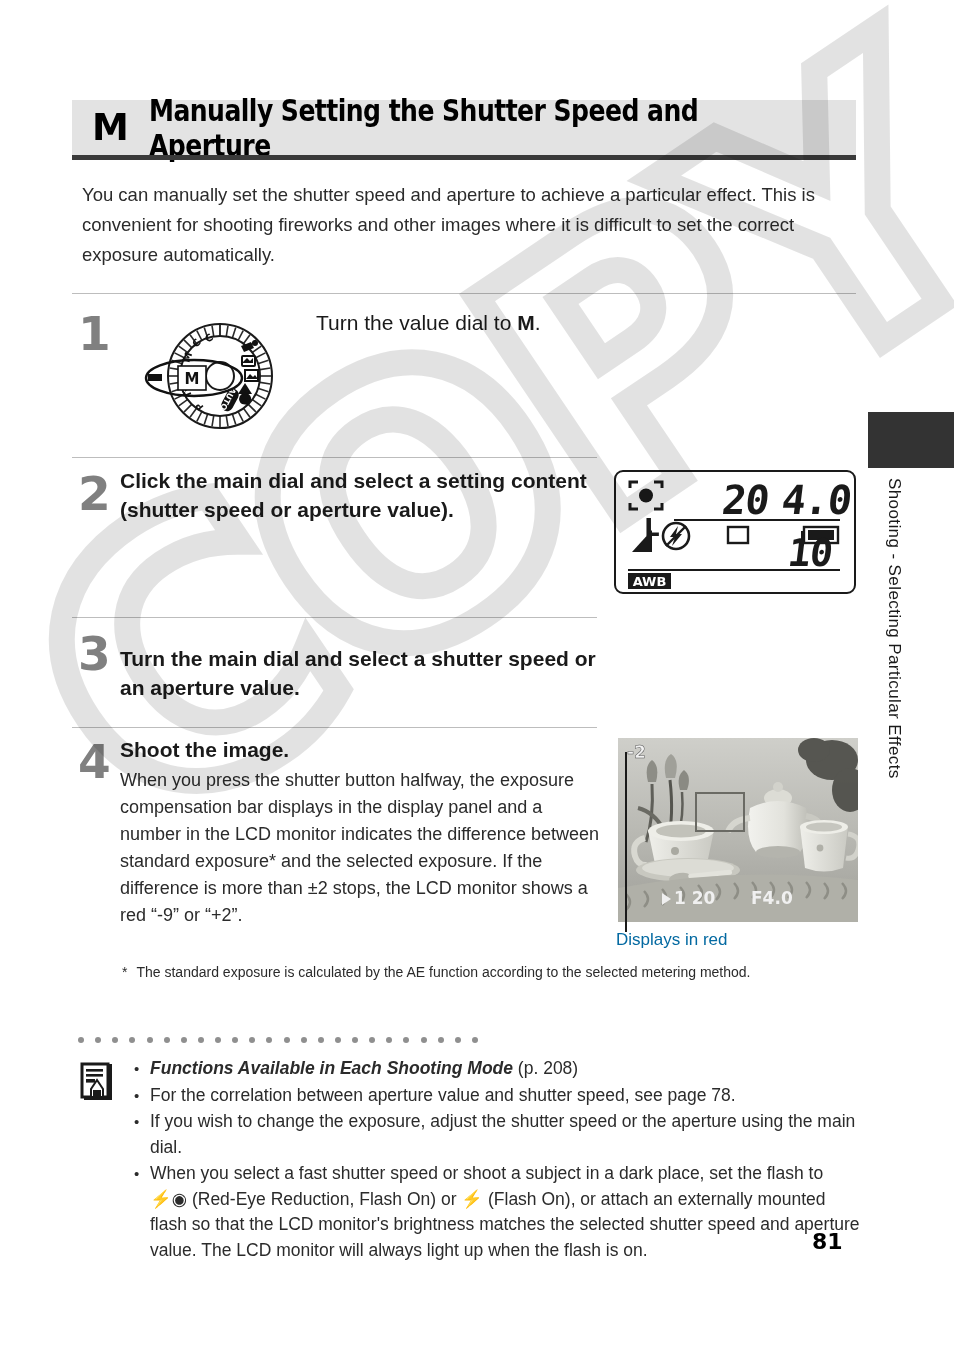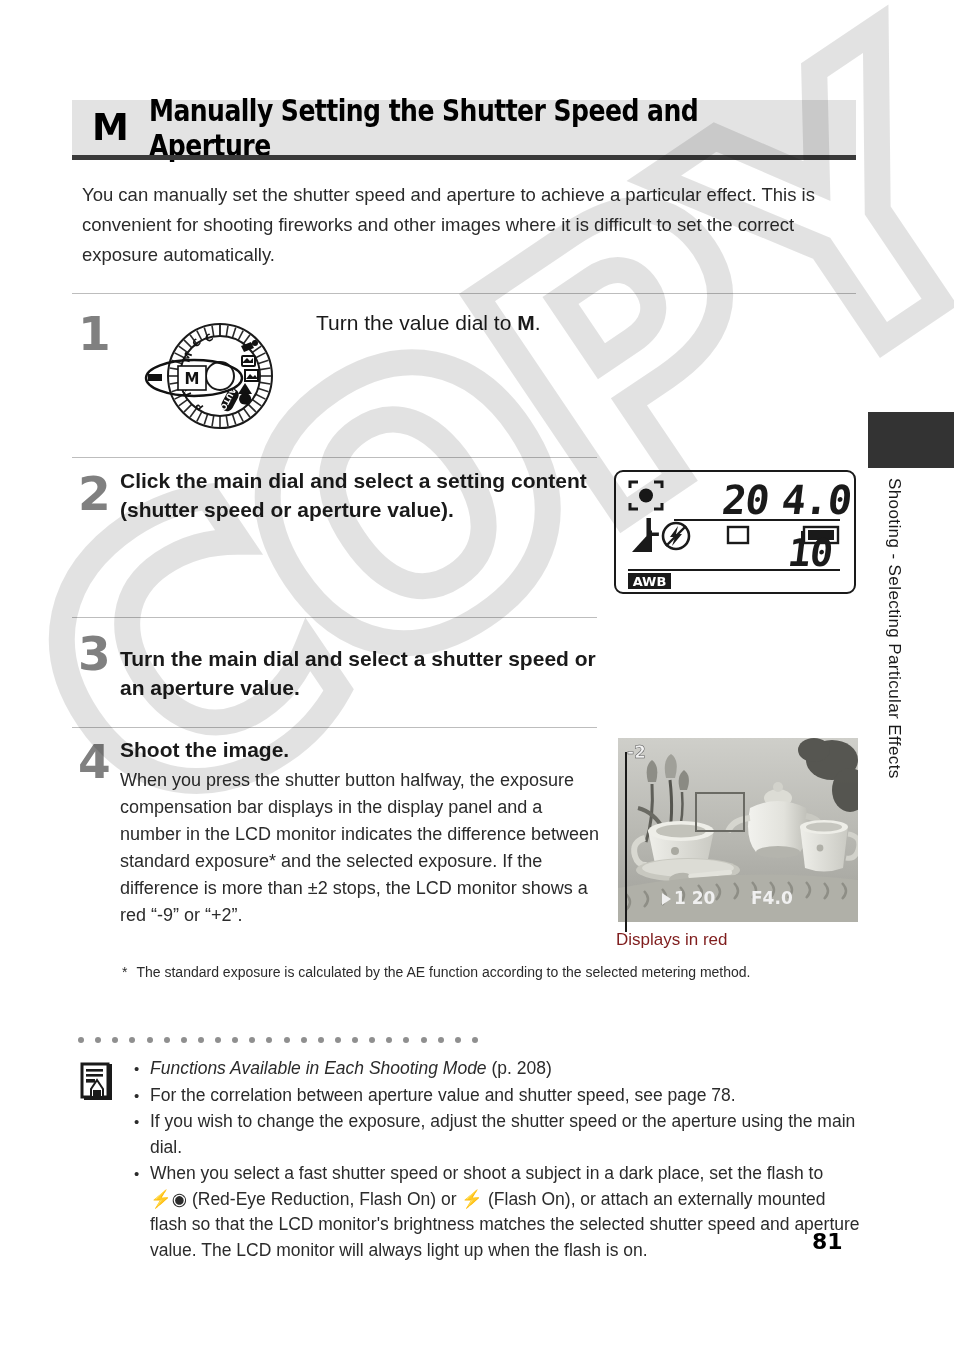--- a/index.html
+++ b/index.html
@@ -172,21 +172,21 @@
   }
   .photo {
     position: absolute; inset: 0;
     overflow: hidden;
     background: #b9b9b5;
   }
   .photo-caption {
     position: absolute;
     left: 616px; top: 930px;
     font-size: 17px;
-    color: #7f1d1d;
+    color: #0369a1;
     z-index: 6;
   }
   .caption-leader {
     position: absolute;
     left: 625px; top: 752px;
     width: 1.6px; height: 180px;
     background: #1a1a1a;
     z-index: 7;
   }
 
@@ -224,21 +224,21 @@
     color: #2b2b2b;
     margin-bottom: 1px;
   }
   .note-bullet {
     width: 16px;
     flex: 0 0 16px;
     font-size: 15px;
     line-height: 25.5px;
   }
   .note-text { flex: 1; }
-  .note-text em { font-style: italic; }
+  .note-text em { font-style: italic; font-weight: bold; }
 
   
   .side-tab {
     position: absolute;
     left: 868px; top: 412px;
     width: 86px; height: 56px;
     background: #333333;
   }
   .side-label {
     position: absolute;

